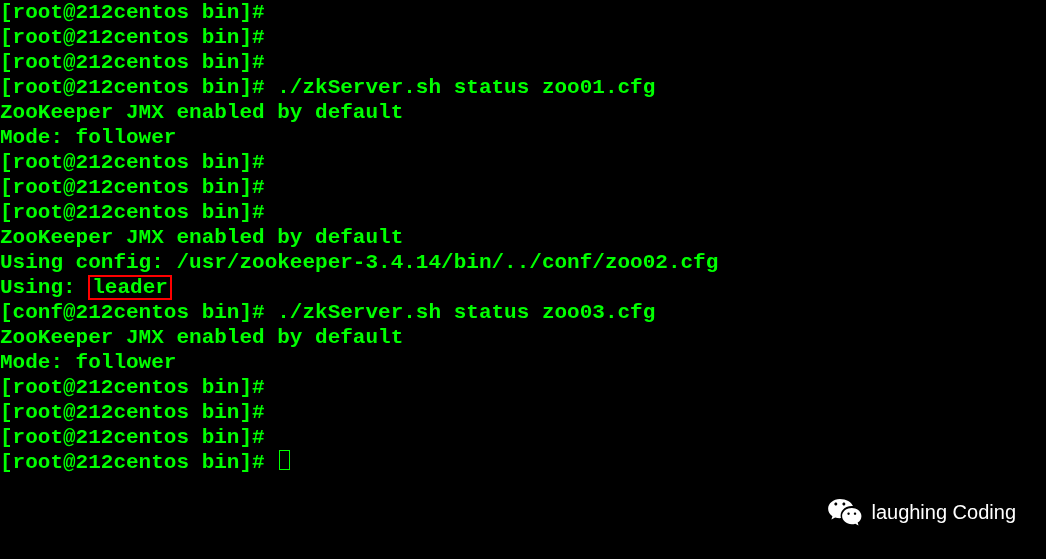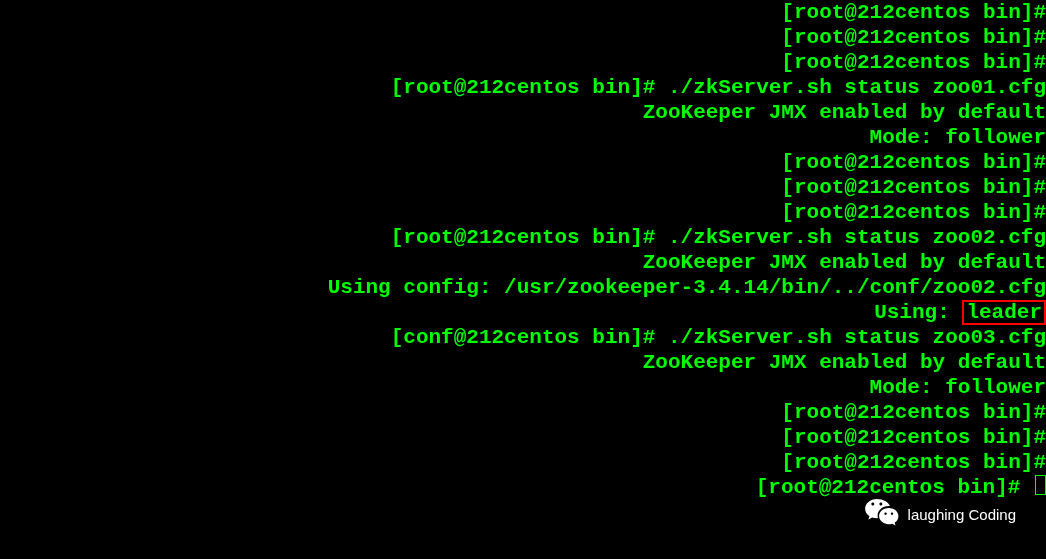--- a/index.html
+++ b/index.html
@@ -17,21 +17,20 @@
       color: #00ff00;
       overflow: hidden;
       position: relative;
       font-weight: bold;
     }
     .terminal {
       padding: 0;
     }
     .line {
       white-space: pre;
-      text-align: right;
     }
     .highlight-box {
       border: 2px solid #ff0000;
       padding: 0 2px;
       display: inline-block;
       line-height: 21px;
       font-family: Liberation Mono, monospace;
     }
     .cursor {
       display: inline-block;
@@ -40,25 +39,25 @@
       border: 1px solid #00ff00;
       vertical-align: baseline;
       margin-left: 2px;
       margin-bottom: -2px;
     }
     .watermark {
       position: absolute;
       bottom: 32px;
       right: 30px;
       display: flex;
-      align-items: flex-end;
+      align-items: center;
       gap: 8px;
       color: #fff;
       font-family: -apple-system, BlinkMacSystemFont, "Segoe UI", sans-serif;
-      font-size: 15px;
+      font-size: 20px;
       font-weight: normal;
     }
     .wechat-icon {
       width: 36px;
       height: 30px;
       position: relative;
     }
     .wechat-icon svg {
       width: 100%;
       height: 100%;
@@ -71,21 +70,20 @@
 <div class="terminal">
   <div class="line">[root@212centos bin]#</div>
   <div class="line">[root@212centos bin]#</div>
   <div class="line">[root@212centos bin]#</div>
   <div class="line">[root@212centos bin]# ./zkServer.sh status zoo01.cfg</div>
   <div class="line">ZooKeeper JMX enabled by default</div>
   <div class="line">Mode: follower</div>
   <div class="line">[root@212centos bin]#</div>
   <div class="line">[root@212centos bin]#</div>
   <div class="line">[root@212centos bin]#</div>
-  <div class="line">[root@212centos bin]# ./zkServer.sh status zoo02.cfg</div>
   <div class="line">ZooKeeper JMX enabled by default</div>
   <div class="line">Using config: /usr/zookeeper-3.4.14/bin/../conf/zoo02.cfg</div>
   <div class="line"><span>Using: </span><span class="highlight-box">leader</span></div>
   <div class="line">[conf@212centos bin]# ./zkServer.sh status zoo03.cfg</div>
   <div class="line">ZooKeeper JMX enabled by default</div>
   <div class="line">Mode: follower</div>
   <div class="line">[root@212centos bin]#</div>
   <div class="line">[root@212centos bin]#</div>
   <div class="line">[root@212centos bin]#</div>
   <div class="line"><span>[root@212centos bin]# </span><span class="cursor"></span></div>

